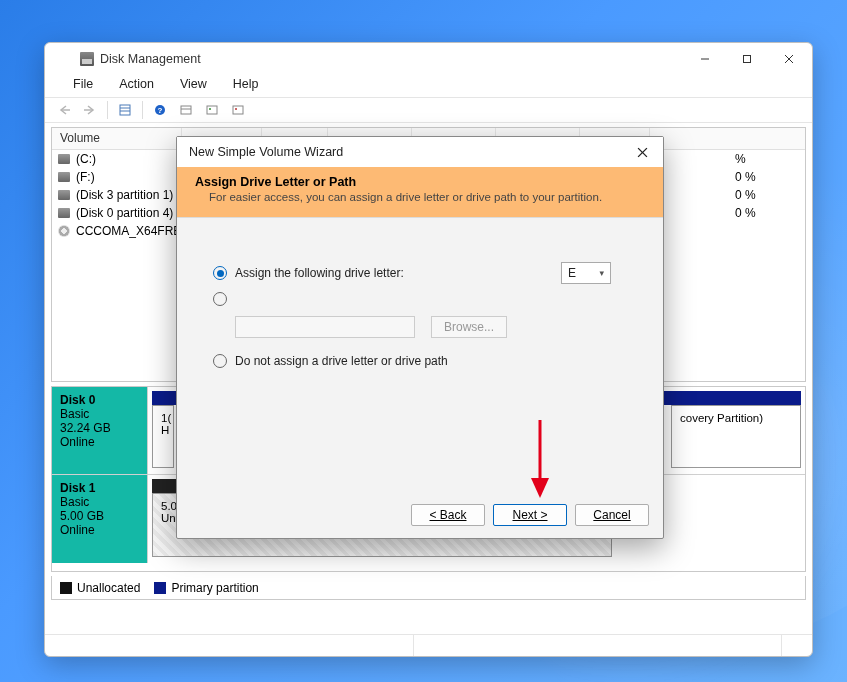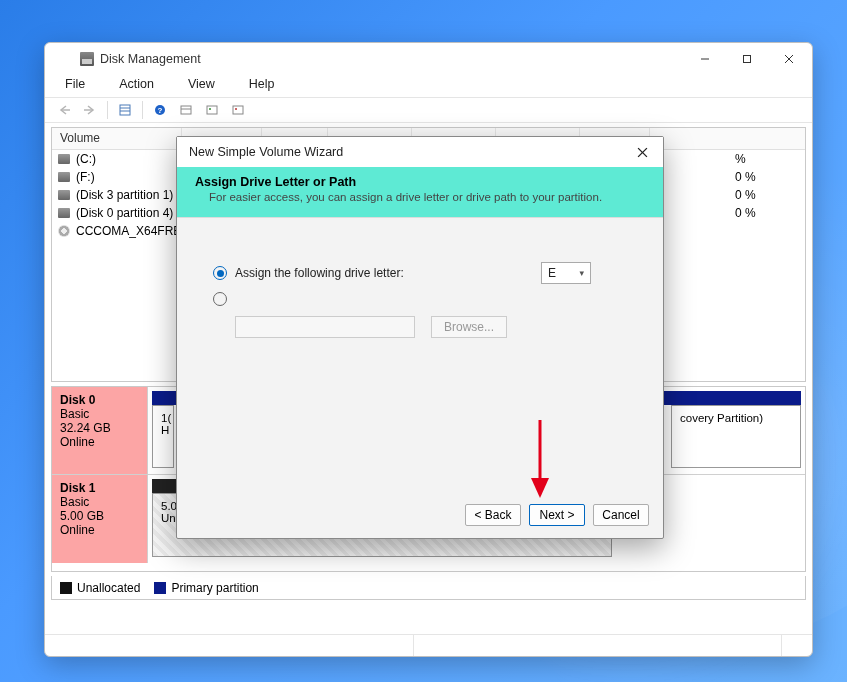--- a/index.html
+++ b/index.html
@@ -7,66 +7,66 @@
   .wave { position:absolute; right:-60px; bottom:-60px; width:400px; height:400px; border-radius:50%; background:radial-gradient(circle at 30% 30%, rgba(255,255,255,0.15),transparent 60%); filter:blur(4px);}
   .wave2 { position:absolute; right:-120px; bottom:40px; width:500px; height:500px; border-radius:50%; background:radial-gradient(circle at 60% 60%, rgba(255,255,255,0.1),transparent 65%);}
   .window { position:absolute; left:44px; top:42px; width:769px; height:615px; background:#fff; border:1px solid #bfbfbf; box-shadow:0 8px 28px rgba(0,0,0,0.25); border-radius:6px; display:flex; flex-direction:column;}
   .titlebar { height:32px; display:flex; align-items:center; justify-content:space-between; padding:0 2px 0 10px;}
   .titlebar-left { display:flex; align-items:center; gap:6px; color:#333; font-size:12.5px;padding-left:25px;}
   .app-icon { width:14px; height:14px; background:linear-gradient(#888,#555); border-radius:1px; position:relative;}
   .app-icon::after{content:"";position:absolute;left:2px;right:2px;bottom:2px;height:5px;background:#ccc;}
   .winbtns { display:flex;}
   .winbtn { width:42px; height:28px; display:flex; align-items:center; justify-content:center; color:#333;}
   .winbtn svg{width:10px;height:10px;}
-  .menubar { height:22px; display:flex; gap:14px; padding:0 10px; font-size:12.5px; color:#222;text-align:center;}
+  .menubar { height:22px; display:flex; gap:6px; padding:0 18px; font-size:12.5px; color:#222;text-align:center;}
   .menuitem { padding:2px 10px; border-radius:3px;}
   .toolbar { height:26px; border-top:1px solid #e5e5e5; border-bottom:1px solid #e5e5e5; display:flex; align-items:center; padding:0 6px; gap:0;}
   .tbtn { width:26px; height:22px; display:flex; align-items:center; justify-content:center; border:1px solid transparent; border-radius:2px; color:#333;}
   .tbtn.disabled{color:#b5b5b5;}
   .sep { width:1px; height:18px; background:#ddd; margin:0 4px;}
   .content { flex:1; padding:4px 6px 0 6px; display:flex; flex-direction:column; gap:4px; min-height:0;}
   .pane { border:1px solid #c9c9c9; background:#fff;}
   .listpane { height:255px; overflow:hidden;}
   .listhead { height:22px; display:flex; background:#fafafa; border-bottom:1px solid #e0e0e0; font-size:12px; color:#333;}
   .lh-cell { padding:3px 8px; border-right:1px solid #e5e5e5;}
   .listbody { font-size:12px;}
   .lrow { display:flex; align-items:center; height:18px; padding-left:6px; gap:6px;}
   .vol-icon { width:12px; height:10px; background:linear-gradient(#999,#666); border-radius:1px;}
   .disc-icon{width:12px;height:12px;border-radius:50%;background:radial-gradient(circle,#eee 30%,#aaa 31% 60%,#ddd 61%);}
   .diskpane { height:186px; overflow:hidden;}
   .diskrow { height:88px; border-bottom:1px solid #d0d0d0; display:flex;}
-  .diskinfo { width:96px; border-right:1px solid #d0d0d0; padding:6px 8px; font-size:12px; background:#fca5a5;}
+  .diskinfo { width:96px; border-right:1px solid #d0d0d0; padding:6px 8px; font-size:12px; background:#14b8a6;}
   .diskinfo .dn{font-weight:bold;}
   .diskmap { flex:1; position:relative; background:#fff;}
   .partstrip { position:absolute; left:4px; right:4px; top:4px; height:14px; background:#0a1b8a;}
   .partstrip.unalloc{background:#222;}
   .partbox { position:absolute; top:18px; bottom:6px; border:1px solid #999; background:#fff; font-size:11.5px; padding:6px 8px; overflow:hidden;}
   .partbox.unalloc{background:repeating-linear-gradient(45deg,#eaeaea 0 4px,#f6f6f6 4px 8px);}
   .legend { height:24px; padding:4px 8px; display:flex; align-items:center; gap:14px; font-size:12px; border:1px solid #c9c9c9; border-top:none;}
   .lg-sw{width:12px;height:12px;display:inline-block;margin-right:5px;vertical-align:middle;}
   .statusbar{height:22px;border-top:1px solid #e5e5e5;display:flex;}
   .sb-cell{flex:1;border-right:1px solid #e5e5e5;}
   
   .dialog { position:absolute; left:176px; top:136px; width:488px; height:403px; background:#f3f3f3; border:1px solid #888; box-shadow:0 10px 30px rgba(0,0,0,0.35); border-radius:2px; display:flex; flex-direction:column;}
   .dlg-title { height:30px; display:flex; align-items:center; justify-content:space-between; padding:0 6px 0 12px; background:#fff; font-size:12.5px; color:#222;}
   .dlg-close { width:30px; height:24px; display:flex; align-items:center; justify-content:center;}
-  .dlg-head { background:#5eead4; padding:8px 18px 14px 18px; border-bottom:1px solid #dcdcdc;}
+  .dlg-head { background:#fdba74; padding:8px 18px 14px 18px; border-bottom:1px solid #dcdcdc;}
   .dlg-head .h1{font-weight:bold; font-size:12.5px;}
   .dlg-head .h2{font-size:11.5px; color:#444; padding-left:14px; padding-top:2px;}
-  .dlg-body { flex:1; padding:42px 42px 10px 36px; font-size:12px; color:#222;text-align:right;}
+  .dlg-body { flex:1; padding:42px 22px 10px 36px; font-size:12px; color:#222;text-align:right;}
   .radio-row { display:flex; align-items:center; height:26px; gap:8px;}
   .radio { width:14px;height:14px;border-radius:50%;border:1.5px solid #0067c0;display:flex;align-items:center;justify-content:center;}
   .radio.empty{border-color:#666;}
   .radio .dot{width:7px;height:7px;border-radius:50%;background:#0067c0;}
   .sel { width:50px;height:22px;border:1px solid #aaa;background:#fff;display:flex;align-items:center;justify-content:space-between;padding:0 6px;font-size:12px;margin-left:auto;margin-right:30px;}
   .chev{font-size:9px;color:#555;}
   .tbox{width:180px;height:22px;border:1px solid #ccc;background:#f7f7f7;margin-left:22px;}
   .browse{width:76px;height:22px;border:1px solid #ccc;background:#f7f7f7;color:#999;font-size:12px;margin-left:8px;display:flex;align-items:center;justify-content:center;}
   .dlg-foot { height:46px; display:flex; align-items:center; justify-content:flex-end; gap:8px; padding:0 14px;}
-  .btn { width:56px; height:22px; background:#fdfdfd; border:1px solid #adadad; font-size:12px; display:flex; align-items:center; justify-content:center; border-radius:2px;}
+  .btn { width:74px; height:22px; background:#fdfdfd; border:1px solid #adadad; font-size:12px; display:flex; align-items:center; justify-content:center; border-radius:2px;text-decoration:underline;}
   .btn.primary{border:1.5px solid #0067c0;}
   
   .arrow { position:absolute; left:527px; top:416px; width:26px; height:84px; pointer-events:none;}
 </style>
 </head>
 <body>
 
 <div class="wave"></div>
 <div class="wave2"></div>
 
@@ -264,20 +264,24 @@
           <span class="chev">▾</span>
         </div>
     </div>
     <div class="radio-row">
       <div class="radio empty"></div>
     </div>
     <div class="radio-row" style="height:30px">
       <div class="tbox"></div>
       <div class="browse">Browse...</div>
     </div>
+    <div class="radio-row" style="margin-top:6px">
+      <div class="radio empty"></div>
+      <span>Do not assign a drive letter or drive path</span>
+    </div>
   </div>
   <div class="dlg-foot">
     <div class="btn">&lt; Back</div>
     <div class="btn primary">Next &gt;</div>
     <div class="btn">Cancel</div>
   </div>
 </div>
 
 <svg class="arrow" viewBox="0 0 26 84">
   <line x1="13" y1="4" x2="13" y2="64" stroke="#e2001a" stroke-width="3"></line>

